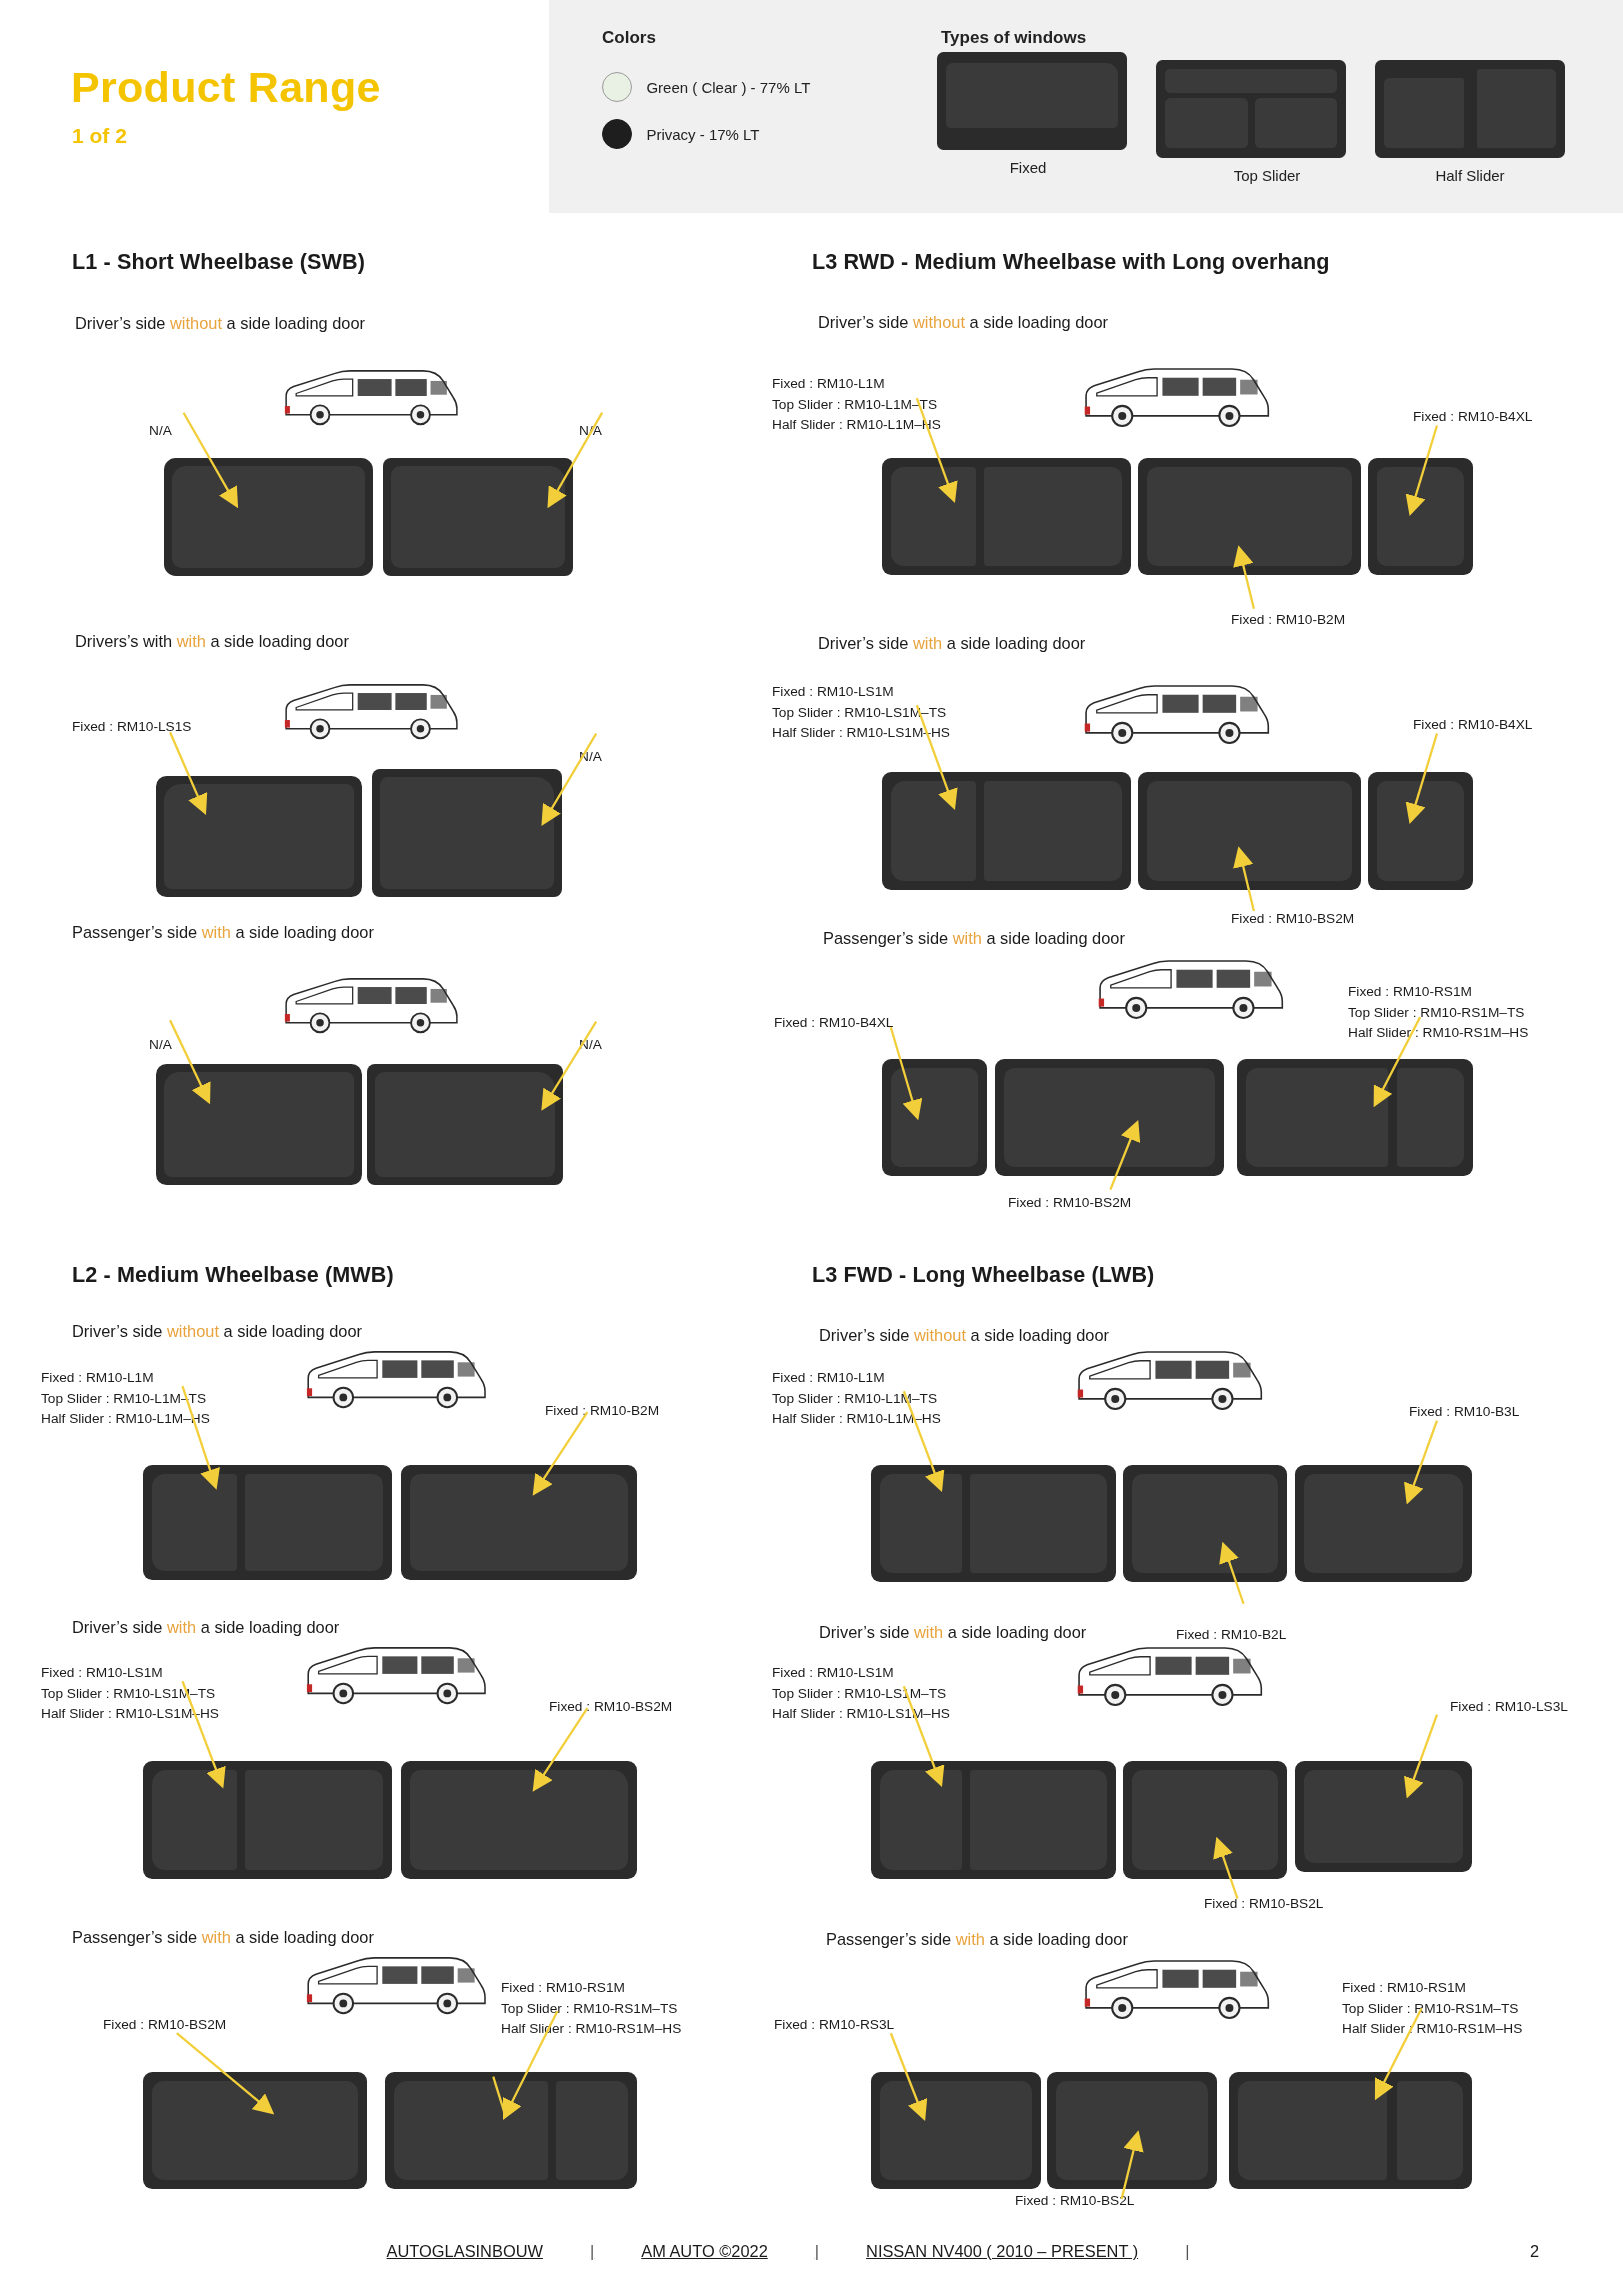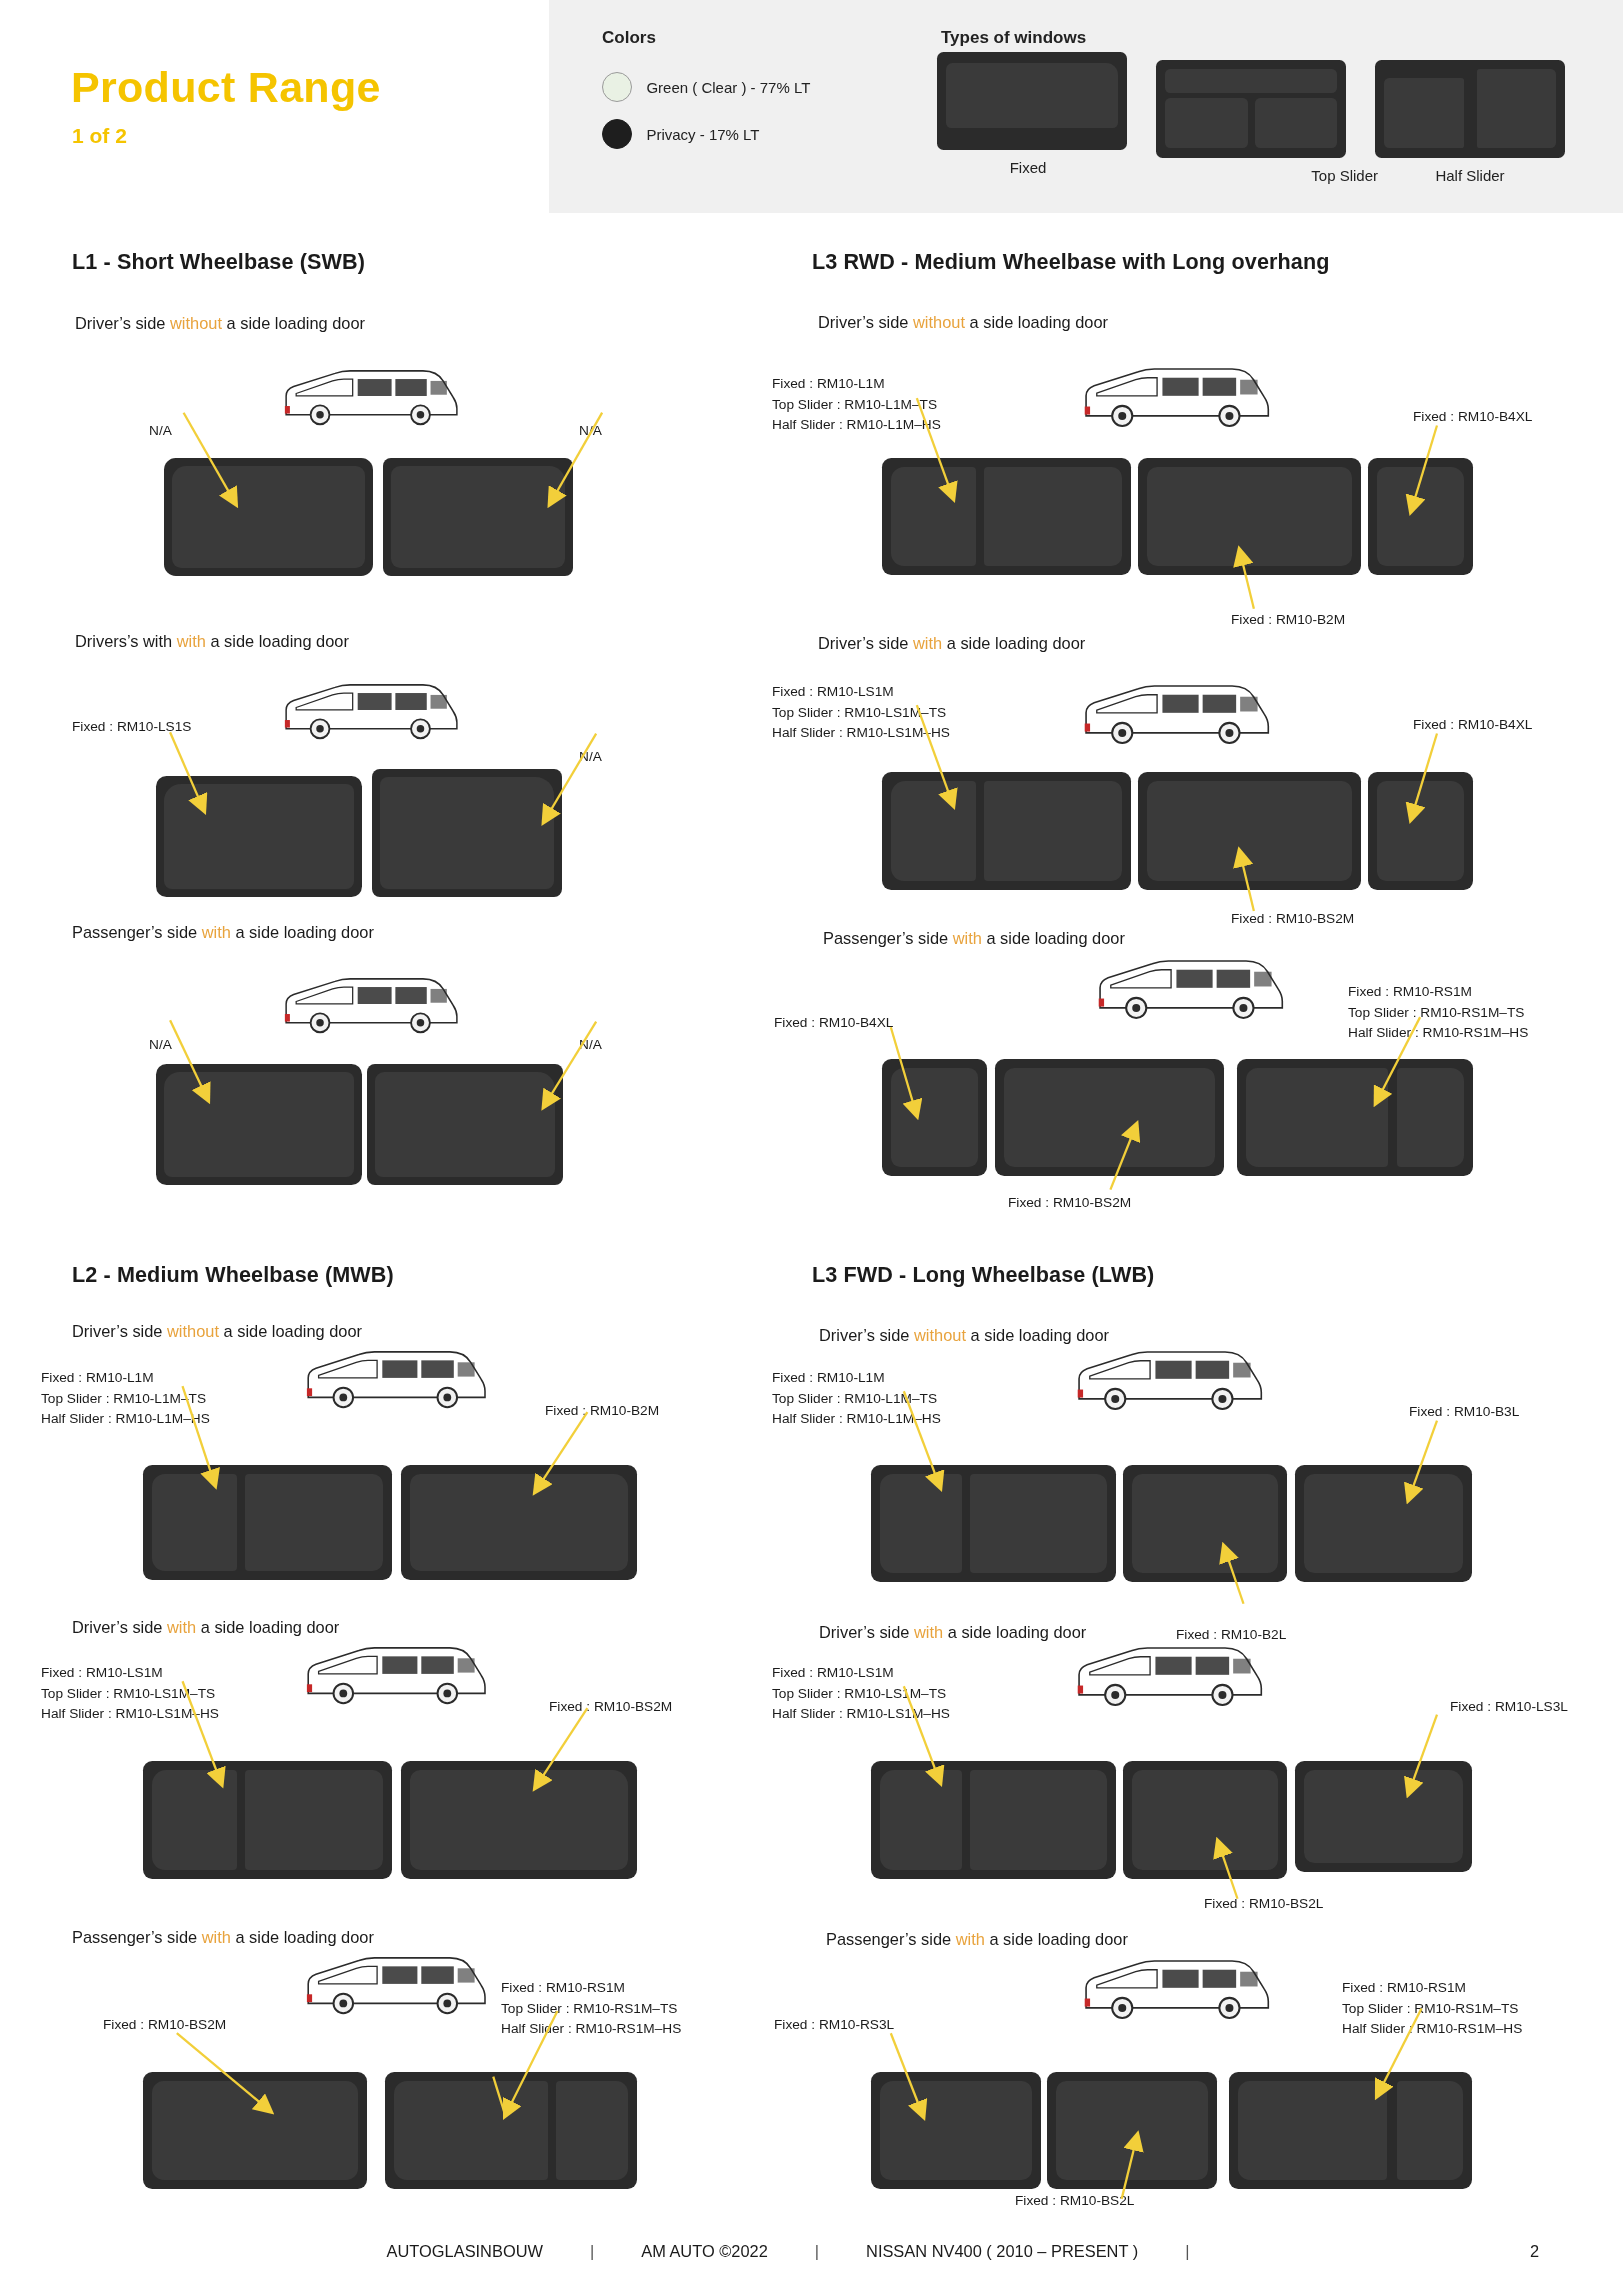--- a/index.html
+++ b/index.html
@@ -61,21 +61,21 @@
   .van { position:absolute; }
   .van svg { display:block; }
 
   
   .arrow { position:absolute; overflow:visible; }
 
   
   .footer {
     position:absolute; left:0; bottom:34px; width:1623px;
     display:flex; align-items:center; justify-content:center;
-    font-size: 16.4px; color:#1b1b1b;
+    font-size: 16.4px; color:#1b1b1b;text-decoration:underline;
   }
   .footer span { display:inline-block; }
   .footer .sep { margin: 0 47px; color:#555; }
   .pagenum { position:absolute; right:84px; bottom:34px; font-size:16.4px; }
 </style>
 </head>
 <body>
 
 <div class="page">
 
@@ -97,21 +97,21 @@
 
   <div class="legend-title" style="left:941px; top:27.5px;">Types of windows</div>
 
   <div class="wintype" style="left:937px; top:52px; width:182px;">
     <div class="wt-box">
       <div class="wt-inner" style="left:9.2px; top:10.5px; right:9.2px; bottom:22px; border-radius:6.5px 11.8px 5.2px 5.2px;"></div>
     </div>
     <div class="caption">Fixed</div>
   </div>
 
-  <div class="wintype" style="left:1156px; top:60px; width:222px;text-align:right;">
+  <div class="wintype" style="left:1156px; top:60px; width:222px;">
     <div class="wt-box">
       <div class="wt-inner" style="left:9.2px; top:9.2px; right:9.2px; height:23.6px; border-radius:5.2px;"></div>
       <div class="wt-inner" style="left:9.2px; top:38px; right:98px; bottom:10.5px; border-radius:5.2px;"></div>
       <div class="wt-inner" style="left:99px; top:38px; right:9.2px; bottom:10.5px; border-radius:5.2px;"></div>
     </div>
     <div class="caption">Top Slider</div>
   </div>
 
   <div class="wintype" style="left:1375px; top:60px; width:190px;">
     <div class="wt-box">

